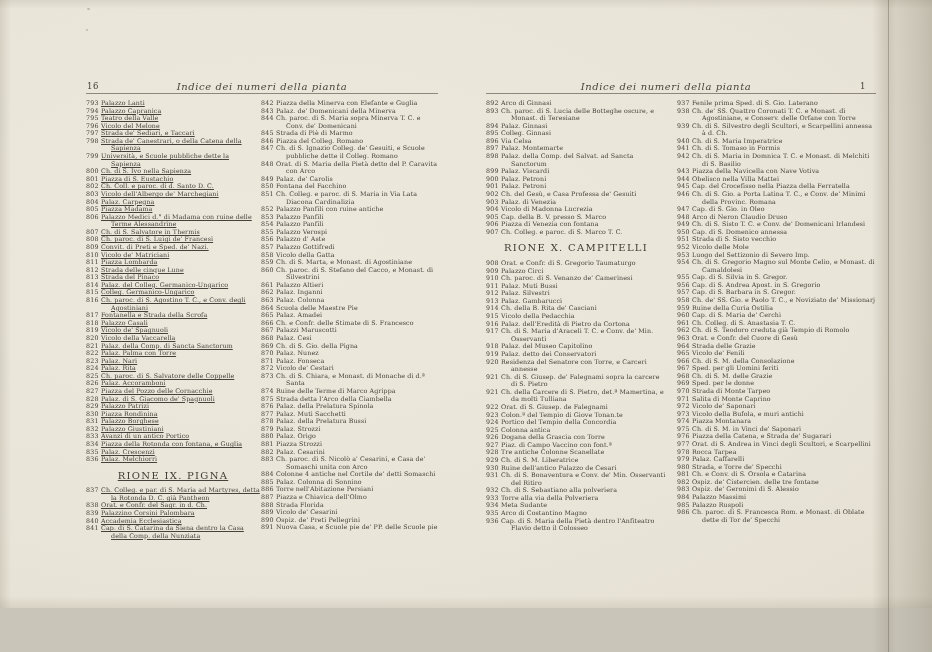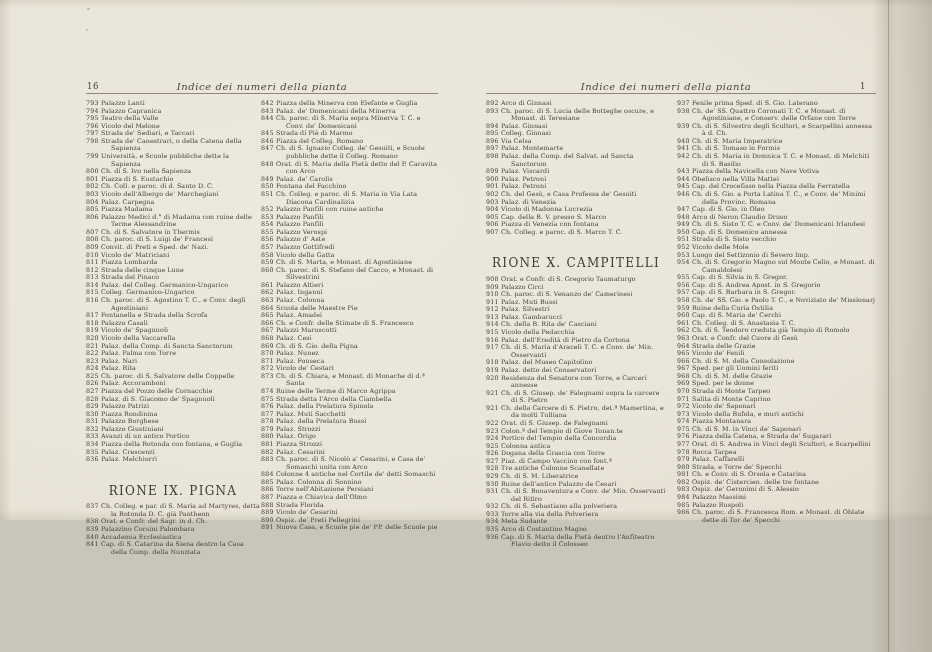--- a/index.html
+++ b/index.html
@@ -2,21 +2,21 @@
 <html><head>
 <meta charset="utf-8">
 <style>
   html,body{margin:0;padding:0;}
   body{
     width:932px;height:652px;overflow:hidden;
     font-family:"DejaVu Serif","Liberation Serif",serif;
     background:#c9c5b8;
   }
   .scan{
-    position:relative;width:932px;height:520px;
+    position:relative;width:932px;height:608px;
     background:
       linear-gradient(90deg, rgba(120,112,92,.18) 0%, rgba(120,112,92,0) 1.2%, rgba(120,112,92,0) 93.5%, rgba(120,112,92,.10) 96%, rgba(120,112,92,.16) 100%),
       linear-gradient(180deg, rgba(120,112,92,.14) 0%, rgba(120,112,92,0) 1.5%, rgba(120,112,92,0) 98%, rgba(120,112,92,.14) 100%),
       radial-gradient(ellipse at 30% 40%, #ece8dc 0%, #e9e5d8 60%, #e4dfd1 100%);
     color:#46413a;
   }
   .page-edge{
     position:absolute;top:0;left:872px;width:60px;height:652px;
     background:linear-gradient(90deg, rgba(90,82,64,0) 0%, rgba(90,82,64,.14) 26%, rgba(90,82,64,.04) 40%, rgba(90,82,64,.10) 78%, rgba(90,82,64,.16) 100%);
   }
@@ -27,31 +27,31 @@
   .speck{position:absolute;background:rgba(110,100,85,.35);border-radius:50%;}
 
   .pgnum{position:absolute;top:81px;font-size:8.5px;letter-spacing:.5px;}
   .run-title{
     position:absolute;top:81px;text-align:center;
     font-style:italic;font-size:10px;letter-spacing:.6px;color:#4c463d;
   }
   .rule{position:absolute;height:1px;background:rgba(80,72,58,.6);}
 
   .page-col{position:absolute;top:99px;font-size:6.3px;line-height:7.58px;}
-  #col1{left:86px;width:174px;}
+  #col1{left:86px;width:174px;text-decoration:underline;}
   #col2{left:261px;width:178px;}
   #col3{left:486px;width:180px;}
   #col4{left:677px;width:200px;}
 
   .entry{padding-left:25px;text-indent:-25px;white-space:normal;}
   .entry .num{display:inline-block;width:15px;text-indent:0;letter-spacing:.2px;}
   .entry .txt{letter-spacing:.1px;}
   .rione{
-    text-align:center;font-size:12px;letter-spacing:1.3px;
-    margin:25px 0 7px 0;color:#413c34;white-space:nowrap;
+    text-align:center;font-size:10px;letter-spacing:1.3px;
+    margin:9px 0 7px 0;color:#413c34;white-space:nowrap;
   }
 </style>
 </head>
 <body>
 
 <div class="scan">
 
   <span class="pgnum" style="left:87px;">16</span>
   <span class="run-title" style="left:86px;width:352px;">Indice dei numeri della pianta</span>
   <div class="rule" style="left:86px;top:93px;width:352px;"></div>

